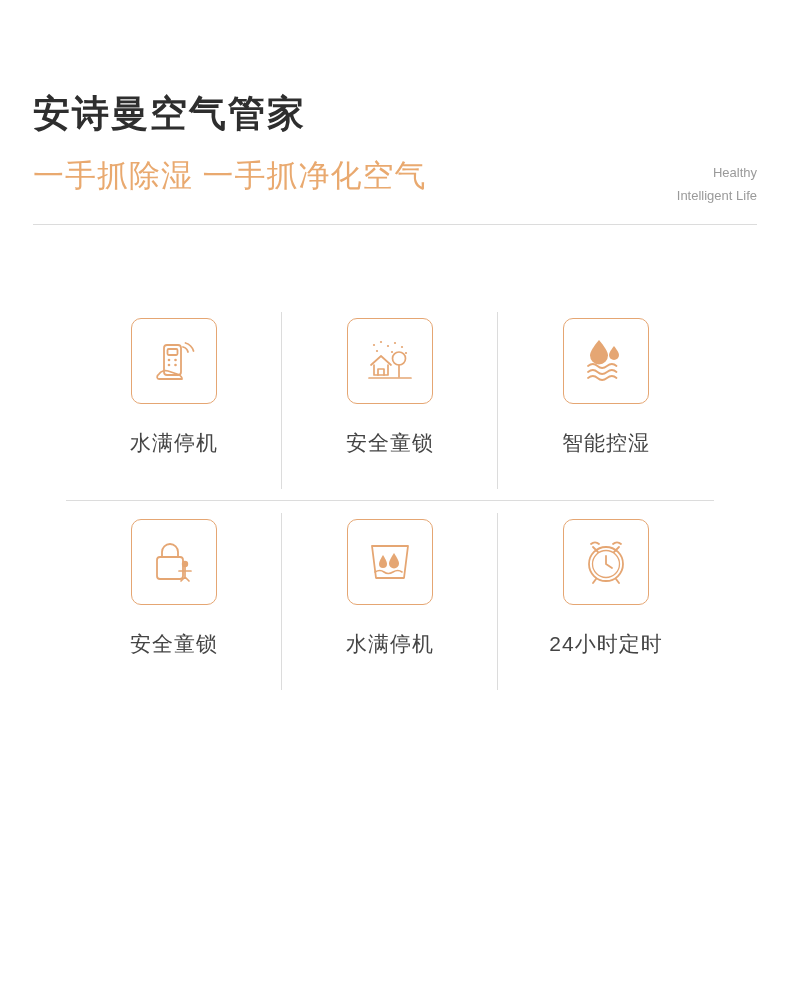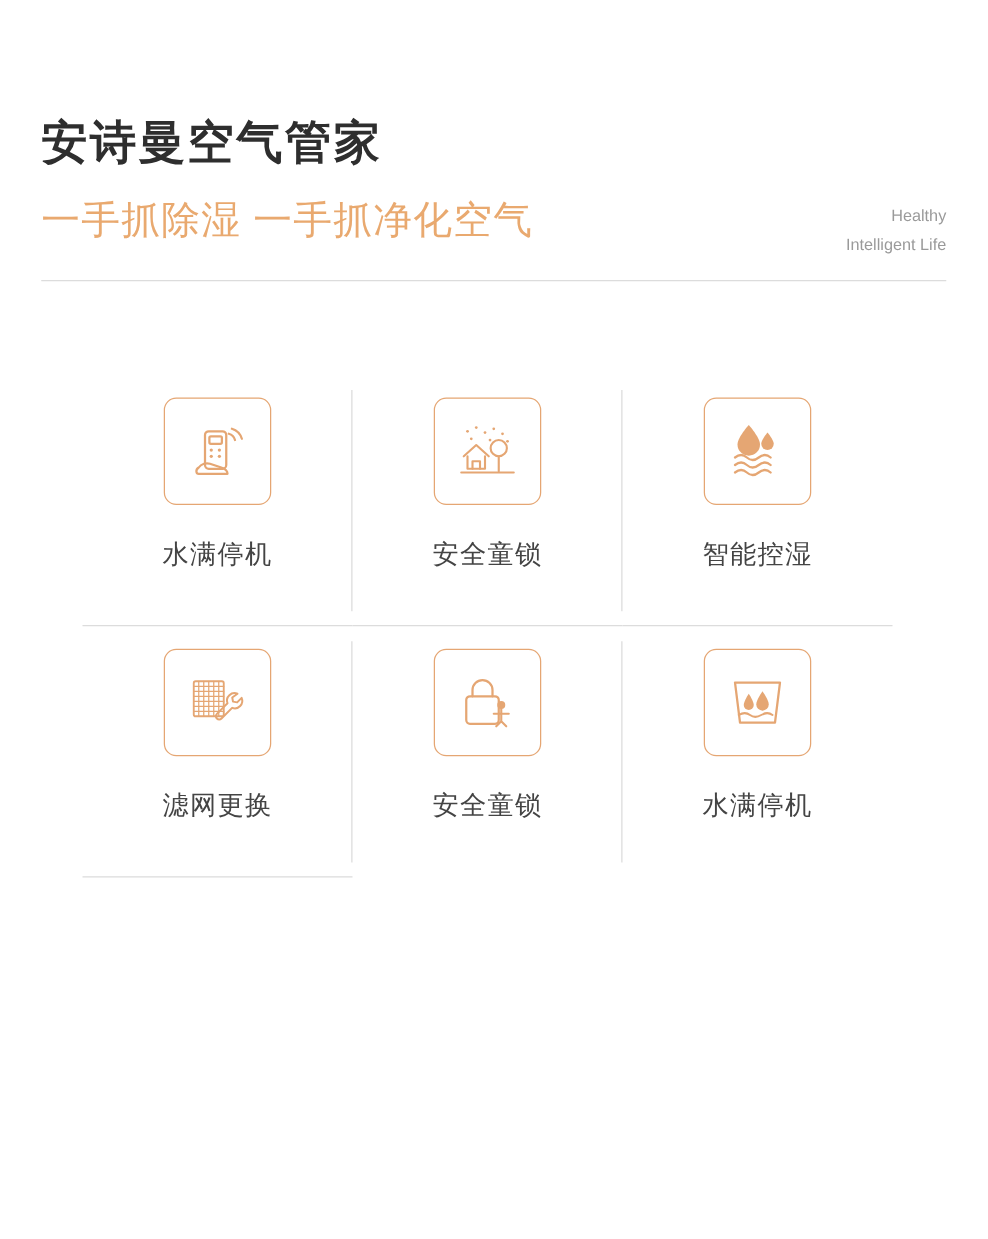--- a/index.html
+++ b/index.html
@@ -185,33 +185,20 @@
           <path d="M37 14 C37 14 32 20 32 23 a5 5 0 0 0 10 0 C42 20 37 14 37 14z" fill="#e5a673" stroke="none"></path>
           <path d="M11 34 q5 -4 9.5 0 t9.5 0 t9.5 0"></path>
           <path d="M11 40 q5 -4 9.5 0 t9.5 0 t9.5 0"></path>
           <path d="M11 46 q5 -4 9.5 0 t9.5 0 t9.5 0"></path>
         </svg>
       </div>
       <div class="cell-label">智能控湿</div>
     </div>
 
 
-    <div class="cell row2">
-      <div class="icon-box">
-        <svg width="58" height="58" viewBox="0 0 58 58" fill="none" stroke="#e5a673" stroke-width="1.5" stroke-linecap="round" stroke-linejoin="round">
-          <rect x="10" y="12" width="24" height="28" rx="1.5"></rect>
-          <g stroke-width="1">
-            <path d="M14 12 v28 M18 12 v28 M22 12 v28 M26 12 v28 M30 12 v28"></path>
-            <path d="M10 16 h24 M10 20 h24 M10 24 h24 M10 28 h24 M10 32 h24 M10 36 h24"></path>
-          </g>
-          <path d="M45 22 a6 6 0 0 0 -8 7.6 l-8.5 8.5 a2.6 2.6 0 0 0 3.7 3.7 l8.5 -8.5 a6 6 0 0 0 7.6 -8 l-3.6 3.6 l-3.3 -0.6 l-0.6 -3.3z" stroke-width="1.6"></path>
-        </svg>
-      </div>
-      <div class="cell-label">滤网更换</div>
-    </div>
 
     <div class="cell row3">
       <div class="icon-box">
         <svg width="58" height="58" viewBox="0 0 58 58" fill="none" stroke="#e5a673" stroke-width="1.8" stroke-linecap="round" stroke-linejoin="round">
           <path d="M17 24 v-5 a8 8 0 0 1 16 0 v5"></path>
           <rect x="12" y="24" width="26" height="22" rx="3"></rect>
           <circle cx="40" cy="31" r="3.2" fill="#e5a673" stroke="none"></circle>
           <path d="M34 38 h12 M40 34 v10 M40 44 l-4 4 M40 44 l4 4" stroke-width="1.7"></path>
         </svg>
       </div>
@@ -223,15 +210,31 @@
         <svg width="58" height="58" viewBox="0 0 58 58" fill="none" stroke="#e5a673" stroke-width="1.8" stroke-linecap="round" stroke-linejoin="round">
           <path d="M11 13 h36 l-4 32 h-28z"></path>
           <path d="M22 22 C22 22 18 28 18 31 a4 4 0 0 0 8 0 C26 28 22 22 22 22z" fill="#e5a673" stroke="none"></path>
           <path d="M33 20 C33 20 28 27 28 30.5 a5 5 0 0 0 10 0 C38 27 33 20 33 20z" fill="#e5a673" stroke="none"></path>
           <path d="M14 39 q5 -3 9 0 t9 0 t9 0" stroke-width="1.6"></path>
         </svg>
       </div>
       <div class="cell-label">水满停机</div>
     </div>
 
+    <div class="cell row3">
+      <div class="icon-box">
+        <svg width="58" height="58" viewBox="0 0 58 58" fill="none" stroke="#e5a673" stroke-width="1.8" stroke-linecap="round" stroke-linejoin="round">
+          <circle cx="29" cy="31" r="17"></circle>
+          <circle cx="29" cy="31" r="13.5" stroke-width="1.3"></circle>
+          <path d="M29 23 v8 l6 4"></path>
+          <path d="M16 14 l5 5"></path>
+          <path d="M42 14 l-5 5"></path>
+          <path d="M14 11 a6 6 0 0 1 8 0"></path>
+          <path d="M44 11 a6 6 0 0 0 -8 0"></path>
+          <path d="M19 46 l-3 4"></path>
+          <path d="M39 46 l3 4"></path>
+        </svg>
+      </div>
+      <div class="cell-label">24小时定时</div>
+    </div>
 
   </div>
 </div>
 
 </body></html>

